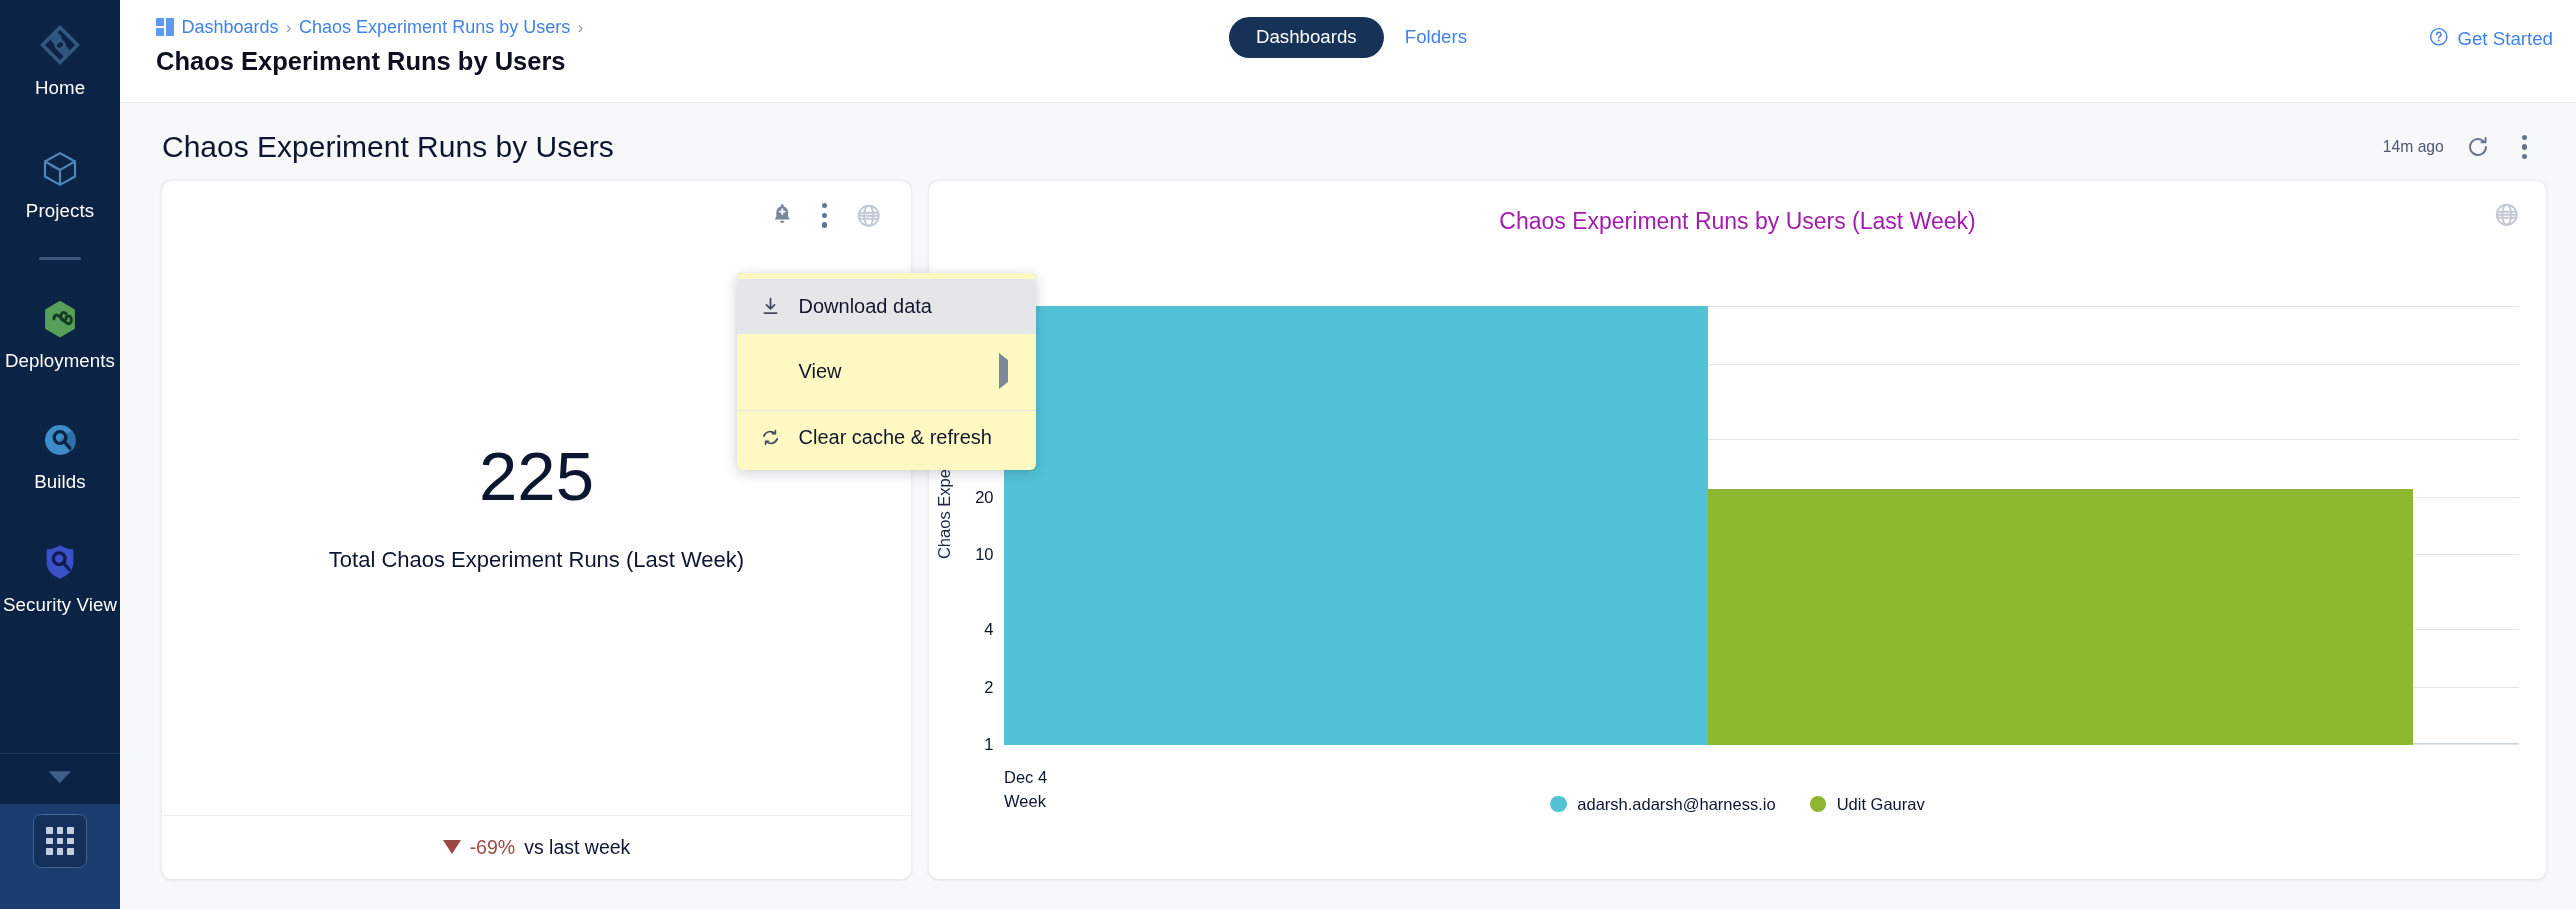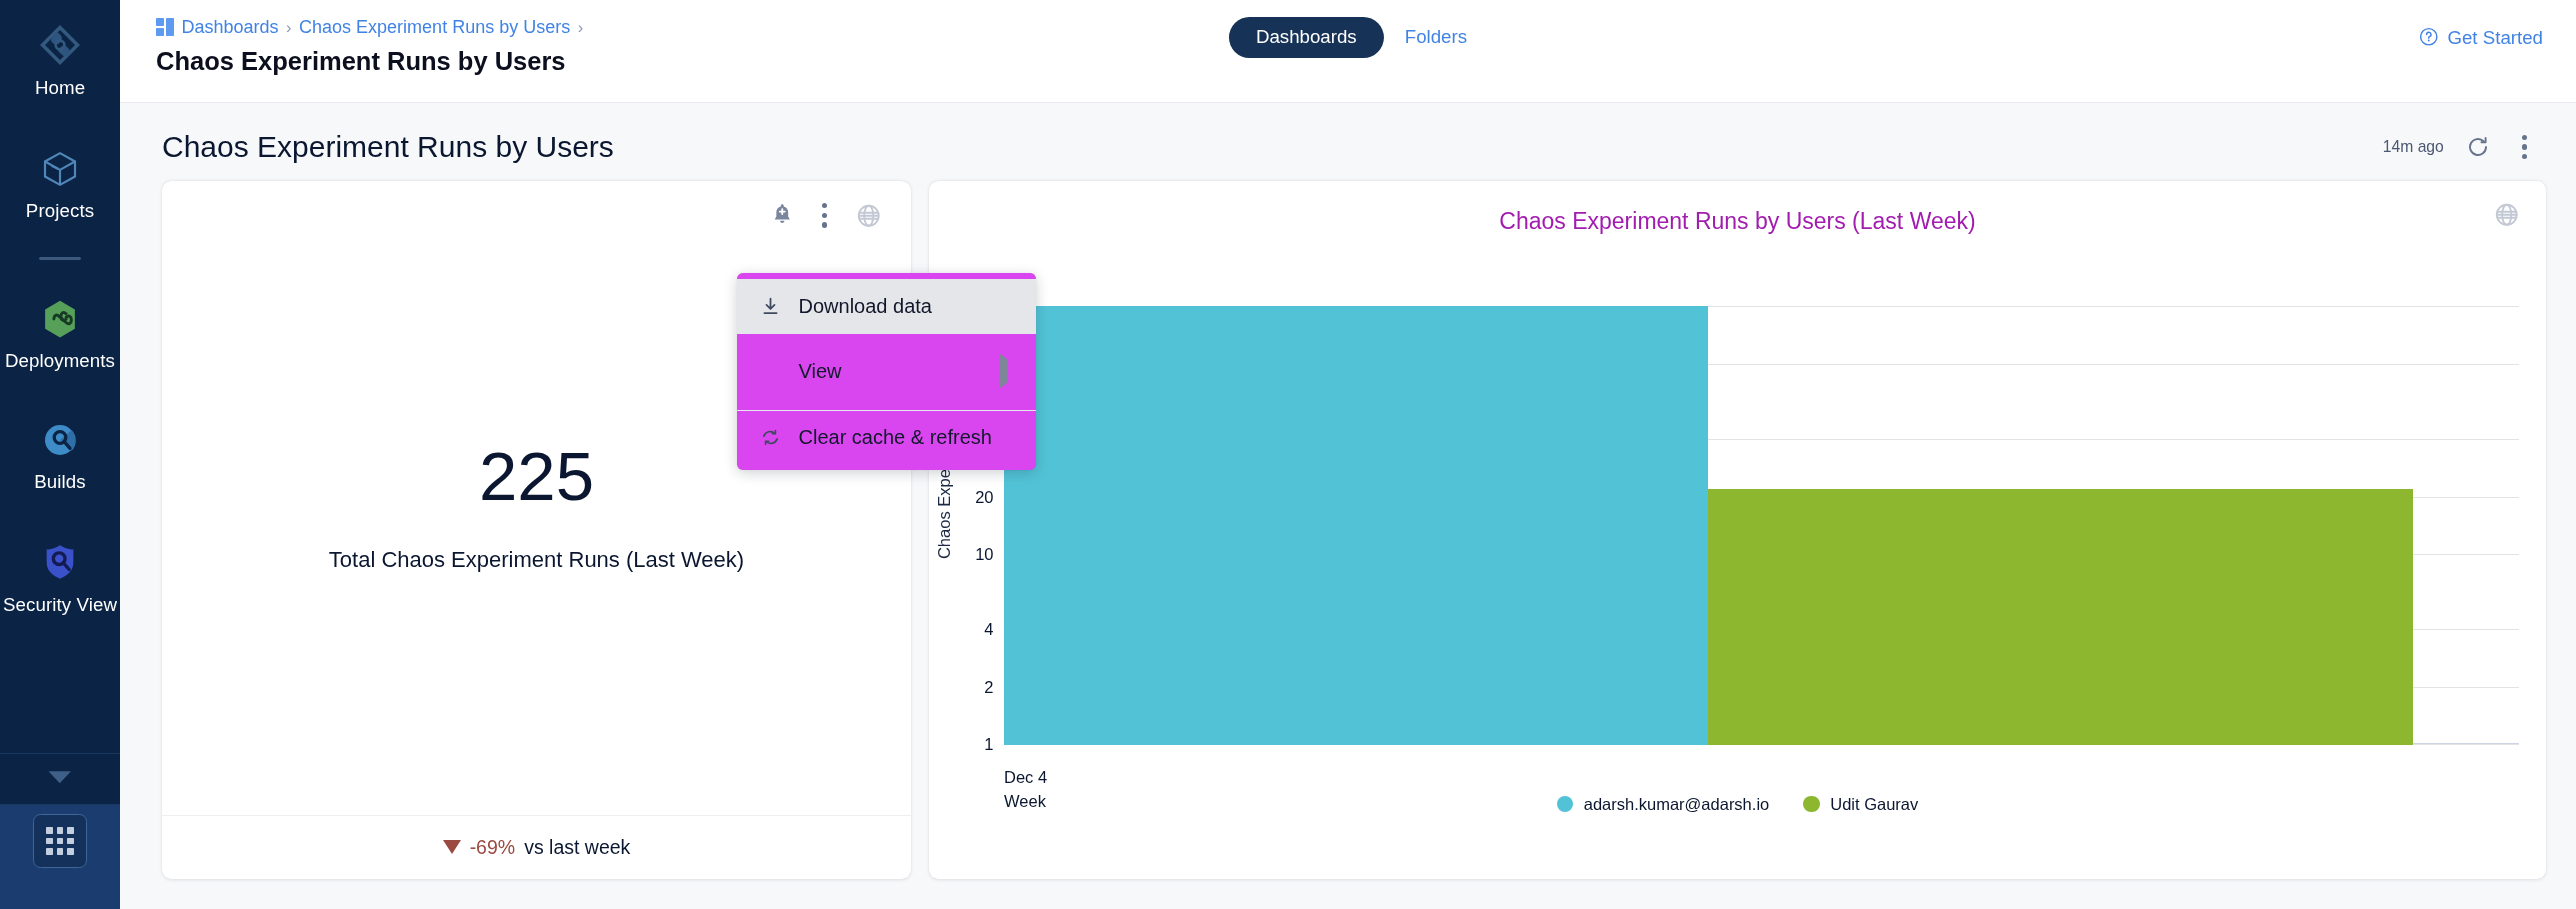--- a/index.html
+++ b/index.html
@@ -82,22 +82,22 @@
   .topbar-tabs {
     position: absolute; left: 50%; transform: translateX(-50%);
     top: 16.5px; display: flex; align-items: center; gap: 21px;
   }
   .tab-pill {
     background: #163257; color: #ffffff; font-size: 18.7px;
     padding: 9.7px 27px; border-radius: 22.5px; cursor: pointer; white-space: nowrap;
   }
   .tab-plain { color: #4183e4; font-size: 18.7px; cursor: pointer; white-space: nowrap; }
   .topbar-right {
-    position: absolute; right: 33px; top: 27px;
-    display: flex; align-items: flex-start; gap: 9px; cursor: pointer;
+    position: absolute; right: 23px; top: 27px;
+    display: flex; align-items: flex-end; gap: 9px; cursor: pointer;
   }
   .get-started-label { color: #4183e4; font-size: 18.7px; white-space: nowrap; }
 
   
   .dash-header {
     display: flex; align-items: center; justify-content: space-between;
     padding: 27px 40px 0 42px; flex: 0 0 auto;
   }
   .dash-title { font-size: 30px; color: #0b1730; font-weight: 400; white-space: nowrap; }
   .dash-actions { display: flex; align-items: center; gap: 22.5px; }
@@ -136,21 +136,21 @@
   .tri-down {
     width: 0; height: 0; border-left: 9.7px solid transparent; border-right: 9.7px solid transparent;
     border-top: 14.2px solid #9b4a41;
   }
   .delta-value { color: #9b4a41; font-size: 19.5px; }
   .delta-text { color: #0b1730; font-size: 19.5px; }
 
   
   .menu {
     position: absolute; left: 737px; top: 273px; width: 299px;
-    background: #d946ef; border-radius: 6px;
+    background: #fef9c3; border-radius: 6px;
     box-shadow: 0 3px 13.5px rgba(16,24,40,.20), 0 0 0.7px rgba(16,24,40,.25);
     padding: 6px 0; z-index: 40;
   }
   .menu-item {
     display: flex; align-items: center; height: 54px; padding: 0 0 0 21px;
     font-size: 20px; color: #12182b; cursor: pointer; gap: 16.5px;
   }
   .menu-item.highlight { background: #e4e6e9; }
   .menu-item.tall { height: 76px; }
   .menu-sep { height: 0.7px; background: #e3e6ea; margin: 0; }
@@ -420,21 +420,21 @@
               </div>
               <div class="gridline" style="bottom: 0%;">
                 <span class="ytick">1</span>
               </div>
               <div class="bar" style="background: rgb(82, 195, 214); left: 0%; width: 46.5%; height: 90.2529%;"></div>
               <div class="bar" style="background: rgb(140, 183, 47); left: 46.5%; width: 46.5%; height: 52.5061%;"></div>
             </div>
           <div class="legend" id="legend">
               <div class="legend-item">
                 <span class="legend-dot" style="background: rgb(82, 195, 214);"></span>
-                <span class="legend-text">adarsh.kumar@adarsh.io</span>
+                <span class="legend-text">adarsh.adarsh@harness.io</span>
               </div>
               <div class="legend-item">
                 <span class="legend-dot" style="background: rgb(140, 183, 47);"></span>
                 <span class="legend-text">Udit Gaurav</span>
               </div>
             </div>
         </div>
       </section>
     </div>
   </div>

